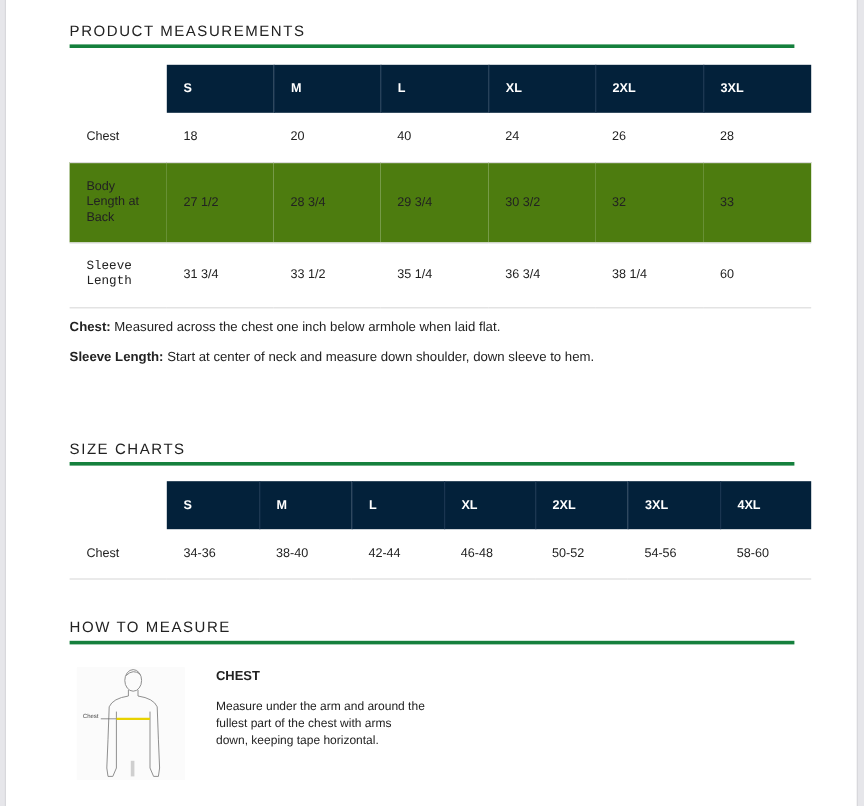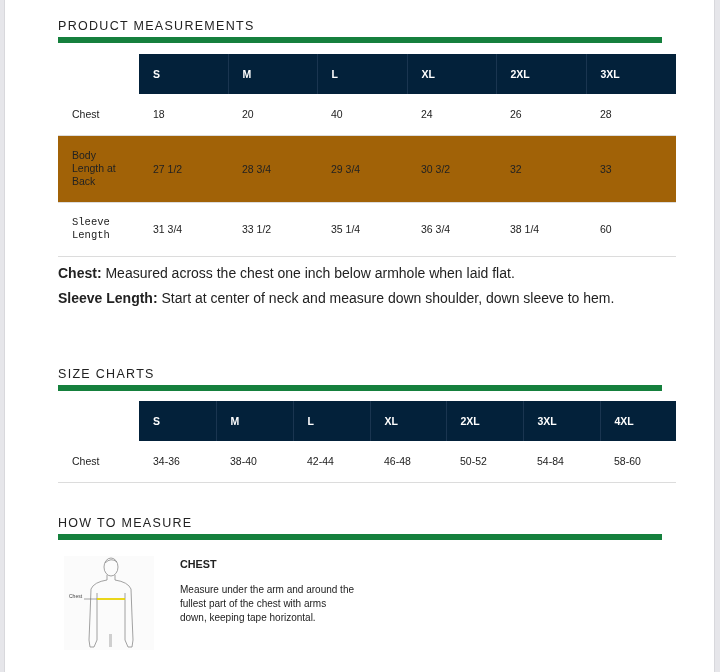--- a/index.html
+++ b/index.html
@@ -1,28 +1,28 @@
 <!DOCTYPE html>
 <html><head>
 <meta charset="utf-8">
 <style>
   * { box-sizing: border-box; margin: 0; padding: 0; }
   html, body { width: 720px; height: 672px; background: #ffffff; overflow: hidden; }
   body { font-family: "Liberation Sans", sans-serif; color: #222; position: relative; }
   .frame-left { position: absolute; left: 0; top: 0; width: 5px; height: 672px; background: #e6e6ea; border-right: 1px solid #d8d8dc; }
   .frame-right { position: absolute; right: 0; top: 0; width: 6px; height: 672px; background: #e6e6ea; border-left: 1px solid #d8d8dc; }
-  .section-title { position: absolute; left: 58px; width: 604px; font-size: 12.5px; letter-spacing: 1.3px; color: #222; border-bottom: 6px solid #15803d; padding-bottom: 4px; text-transform: none; }
+  .section-title { position: absolute; left: 58px; width: 604px; font-size: 12.5px; letter-spacing: 1.3px; color: #222; border-bottom: 3px solid #15803d; padding-bottom: 4px; text-transform: none; }
   table { position: absolute; left: 58px; border-collapse: collapse; font-size: 10.5px; color: #222; }
   th { background: #03213a; color: #fff; font-weight: bold; text-align: left; padding-left: 14px; height: 40px; border-left: 1px solid #1a3550; }
   th.blank { background: transparent; border: none; }
   th.first { border-left: none; }
   td { padding-left: 14px; text-align: left; vertical-align: middle; border-bottom: 1px solid #dcdcdc; }
   td.rowlabel { padding-left: 14px; line-height: 13px; }
-  tr.shaded td { background: #a16207; }
-  .notes { position: absolute; left: 58px; top: 267px; font-size: 14px; color: #222; }
+  tr.shaded td { background: #4d7c0f; }
+  .notes { position: absolute; left: 58px; top: 267px; font-size: 11px; color: #222; }
   .notes p { margin-bottom: 12px; line-height: 13px; }
   .notes b { font-weight: bold; }
   .measure-img { position: absolute; left: 64px; top: 556px; width: 90px; height: 94px; background: #fbfbfb; }
   .measure-title { position: absolute; left: 180px; top: 558px; font-size: 10.8px; font-weight: bold; }
   .measure-text { position: absolute; left: 180px; top: 583px; width: 175px; font-size: 10px; line-height: 14px; }
 </style>
 </head>
 <body>
 
 <div class="frame-left"></div>
@@ -113,21 +113,21 @@
     </tr>
   </thead>
   <tbody>
     <tr style="height:41px;">
       <td class="rowlabel">Chest</td>
       <td>34-36</td>
       <td>38-40</td>
       <td>42-44</td>
       <td>46-48</td>
       <td>50-52</td>
-      <td>54-84</td>
+      <td>54-56</td>
       <td>58-60</td>
     </tr>
   </tbody>
 </table>
 
 <div class="section-title" style="top:516px;">HOW TO MEASURE</div>
 
 <div class="measure-img">
   <svg width="90" height="94" viewBox="0 0 90 94">
     <g fill="none" stroke="#8a8a8a" stroke-width="0.8">

